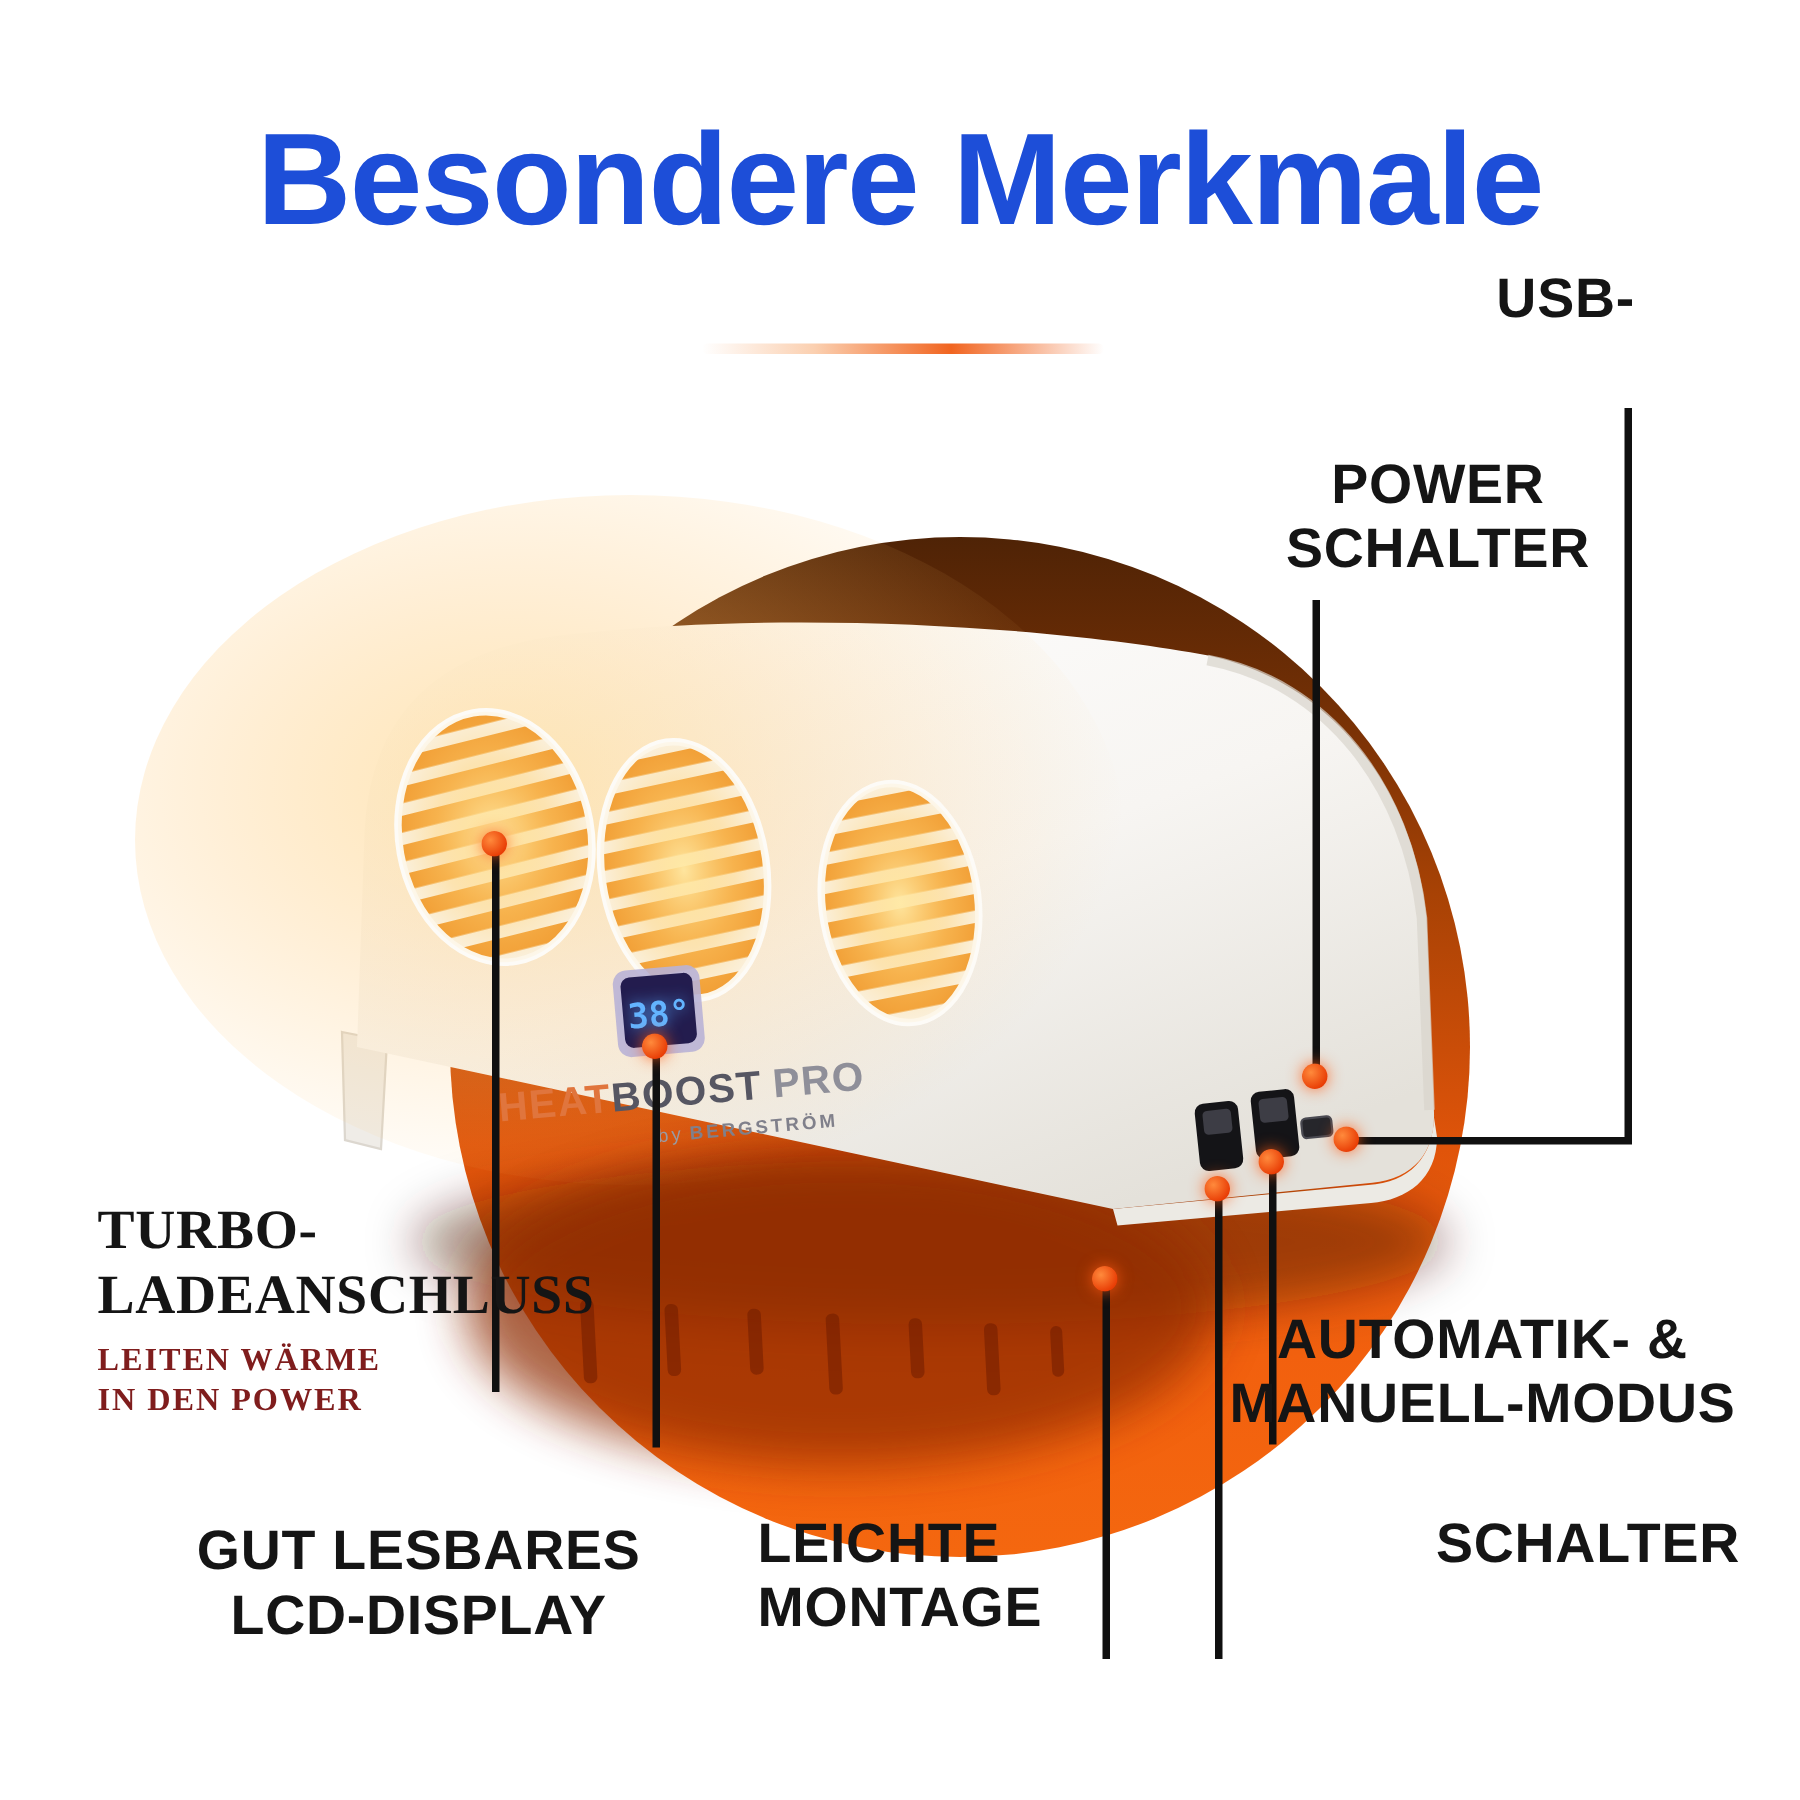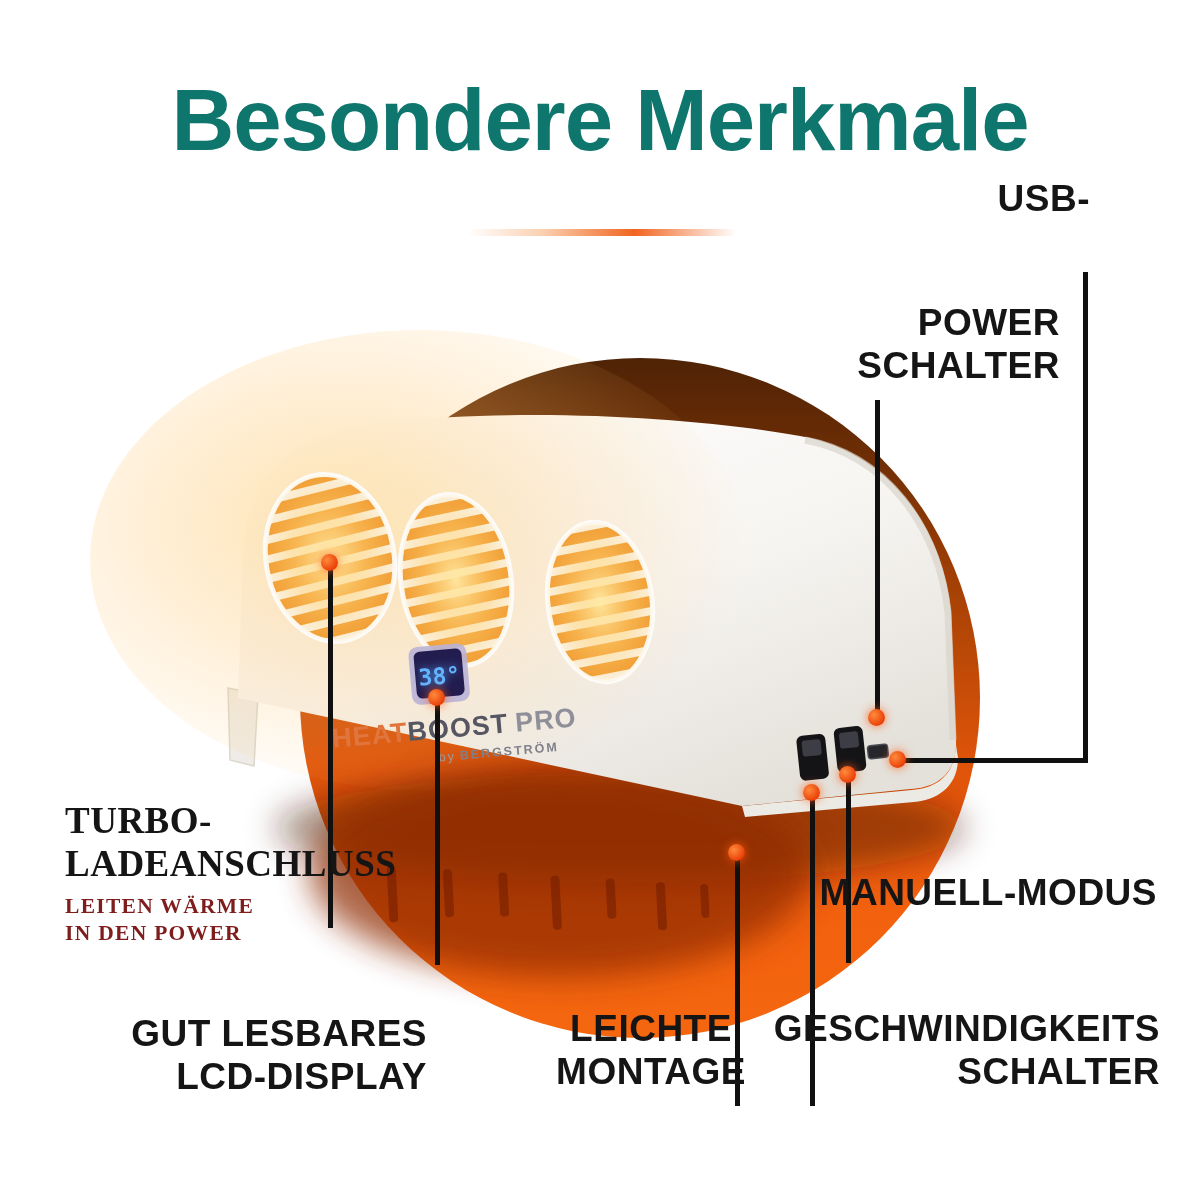--- a/index.html
+++ b/index.html
@@ -1,32 +1,32 @@
 <!DOCTYPE html>
 <html><head>
 <meta charset="utf-8">
 <style>
   html,body{margin:0;padding:0;background:#ffffff;}
   .stage{position:relative;width:1200px;height:1200px;background:#ffffff;overflow:hidden;
          font-family:"Liberation Sans", sans-serif;}
   .page-title{position:absolute;top:70px;left:0;width:100%;text-align:center;
-              font-size:87px;font-weight:800;color:#0f766e;letter-spacing:-1px;}
+              font-size:87px;font-weight:800;color:#1d4ed8;letter-spacing:-1px;}
   .title-underline{position:absolute;left:468px;top:229px;width:268px;height:7px;border-radius:4px;
               background:linear-gradient(90deg, rgba(244,124,32,0) 0%, rgba(246,150,80,.45) 28%,
                           rgba(240,92,20,.95) 62%, rgba(244,124,32,0) 100%);}
   .feature-circle{position:absolute;left:300px;top:358px;width:680px;height:680px;border-radius:50%;
               background:linear-gradient(180deg,#4f2306 0%,#6f2e05 15%,#a84205 35%,#e0540a 60%,#f2600e 80%,#f4670f 100%);}
   .product-svg{position:absolute;left:0;top:0;width:1200px;height:1200px;}
   .line{position:absolute;background:#101010;}
   .dot{position:absolute;width:17px;height:17px;border-radius:50%;
        background:radial-gradient(circle at 35% 35%, #ff8a3c, #e93e06 72%);
        box-shadow:0 0 10px rgba(255,90,20,.85);}
   .callout{position:absolute;color:#151515;font-weight:800;font-size:37px;line-height:1.16;letter-spacing:.5px;}
-  .callout.right{text-align:right;}
-  .callout.center{text-align:center;margin-left:46px;}
+  .callout.right{text-align:center;}
+  .callout.center{}
   .callout .sub{font-size:21.5px;font-weight:700;letter-spacing:1.3px;line-height:1.25;margin-top:7px;color:#7f1d1d;}
 </style>
 </head>
 <body>
 
 <div class="stage">
 
   <div class="page-title">Besondere Merkmale</div>
   <div class="title-underline"></div>
 
@@ -169,21 +169,21 @@
     <div>GUT LESBARES</div>
     <div>LCD-DISPLAY</div>
   </div>
 
   <div class="callout center" style="left:505px;width:200px;top:1008px;">
     <div>LEICHTE</div>
     <div>MONTAGE</div>
   </div>
 
   <div class="callout right" style="right:43px;top:872px;">
+    <div>AUTOMATIK- &amp;</div>
     <div>MANUELL-MODUS</div>
   </div>
 
   <div class="callout right" style="right:40px;top:1008px;">
-    <div>GESCHWINDIGKEITS</div>
     <div>SCHALTER</div>
   </div>
 
 </div>
 
 </body></html>

